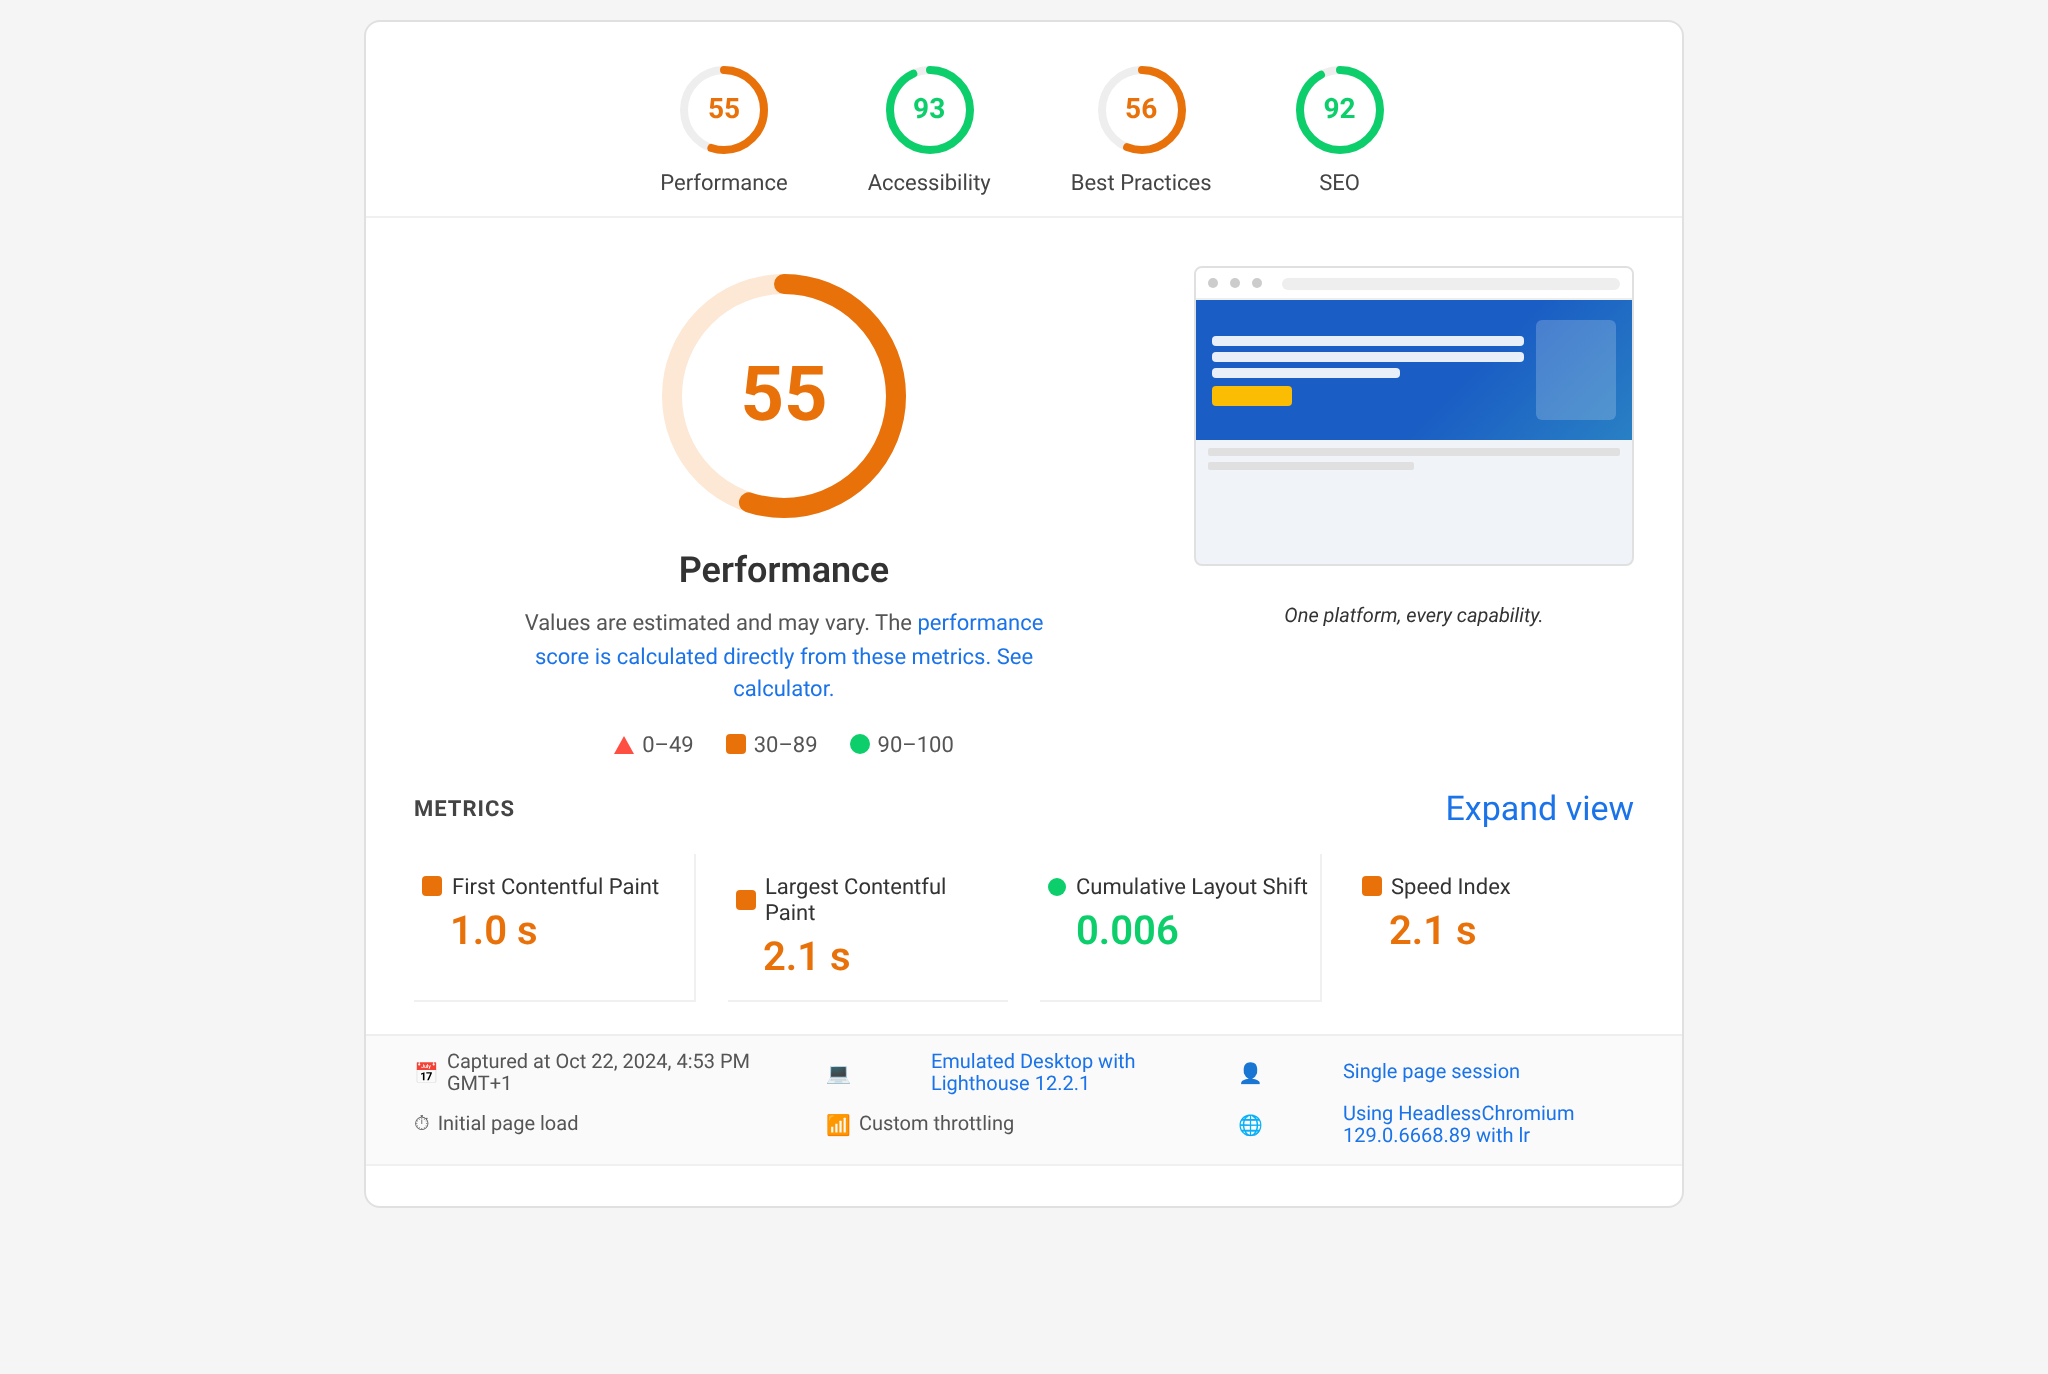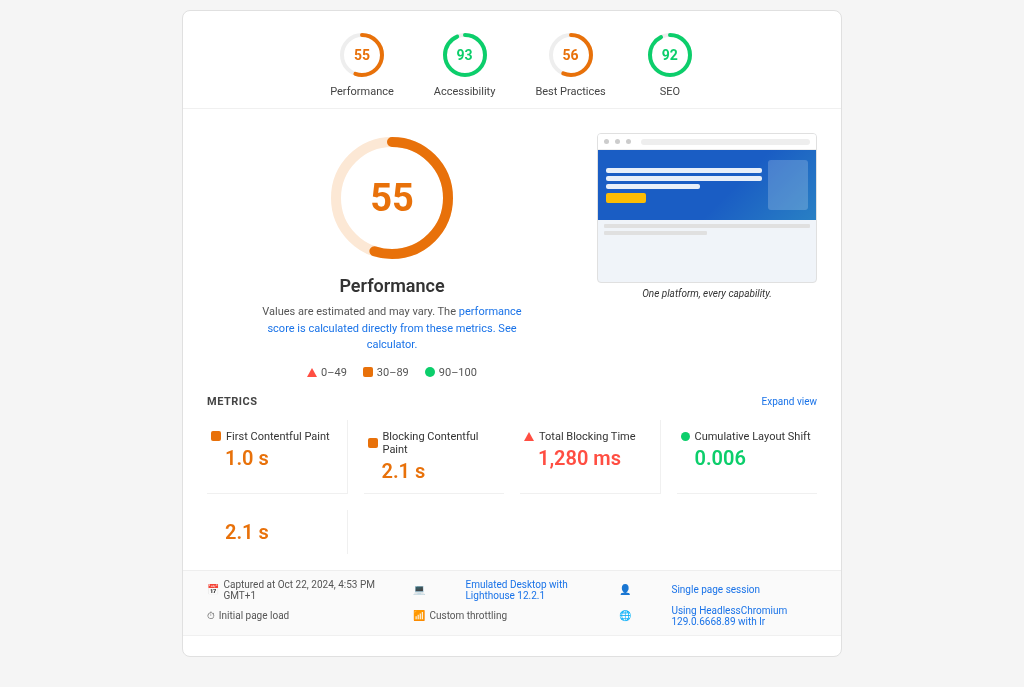--- a/index.html
+++ b/index.html
@@ -189,42 +189,42 @@
     .hero-text-line.short { width: 60%; }
     .hero-btn { height: 10px; width: 40px; background: #fbbc04; border-radius: 2px; margin-top: 4px; }
     .hero-img-placeholder { width: 40px; height: 50px; background: rgba(255,255,255,0.2); border-radius: 3px; }
     .screenshot-body-mock { padding: 4px 6px; }
     .body-line { height: 4px; background: #e0e0e0; border-radius: 1px; margin-bottom: 3px; }
     .body-line.half { width: 50%; }
     .screenshot-caption {
       text-align: center;
       font-size: 10px;
       color: #333;
-      margin-top: 5px;
+      margin-top: 20px;
       font-style: italic;
     }
 
     
     .metrics-section {
       padding: 0 24px 16px;
     }
     .metrics-header {
       display: flex;
       justify-content: space-between;
       align-items: center;
       margin-bottom: 12px;
     }
     .metrics-title {
       font-size: 11px;
       font-weight: 700;
       color: #444;
       letter-spacing: 0.5px;
     }
     .expand-view {
-      font-size: 10px;
+      font-size: 17px;
       color: #1a73e8;
       cursor: pointer;
       margin-left: 12px;
     }
     .metrics-grid {
       display: grid;
       grid-template-columns: 1fr 1fr 1fr 1fr;
       gap: 16px;
     }
     .metric-item {
@@ -416,42 +416,39 @@
         <div class="metric-label-row">
           <div class="metric-icon icon-orange"></div>
           <span>First Contentful Paint</span>
         </div>
         <div class="metric-value val-orange">1.0 s</div>
       </div>
 
       <div class="metric-item">
         <div class="metric-label-row">
           <div class="metric-icon icon-orange"></div>
-          <span>Blocking Contentful Paint</span>
+          <span>Largest Contentful Paint</span>
         </div>
         <div class="metric-value val-orange">2.1 s</div>
       </div>
 
-      <div class="metric-item">
-        <div class="metric-label-row">
-          <div class="icon-red-triangle"></div>
-          <span>Total Blocking Time</span>
-        </div>
-        <div class="metric-value val-red">1,280 ms</div>
-      </div>
 
       <div class="metric-item">
         <div class="metric-label-row">
           <div class="icon-green-dot"></div>
           <span>Cumulative Layout Shift</span>
         </div>
         <div class="metric-value val-green">0.006</div>
       </div>
 
       <div class="metric-item" style="border-bottom:none;">
+        <div class="metric-label-row">
+          <div class="metric-icon icon-orange"></div>
+          <span>Speed Index</span>
+        </div>
         <div class="metric-value val-orange">2.1 s</div>
       </div>
 
     </div>
   </div>
 
   <div class="info-bar">
     <div class="info-item">
       <span class="info-icon">📅</span>
       <span>Captured at Oct 22, 2024, 4:53 PM GMT+1</span>

